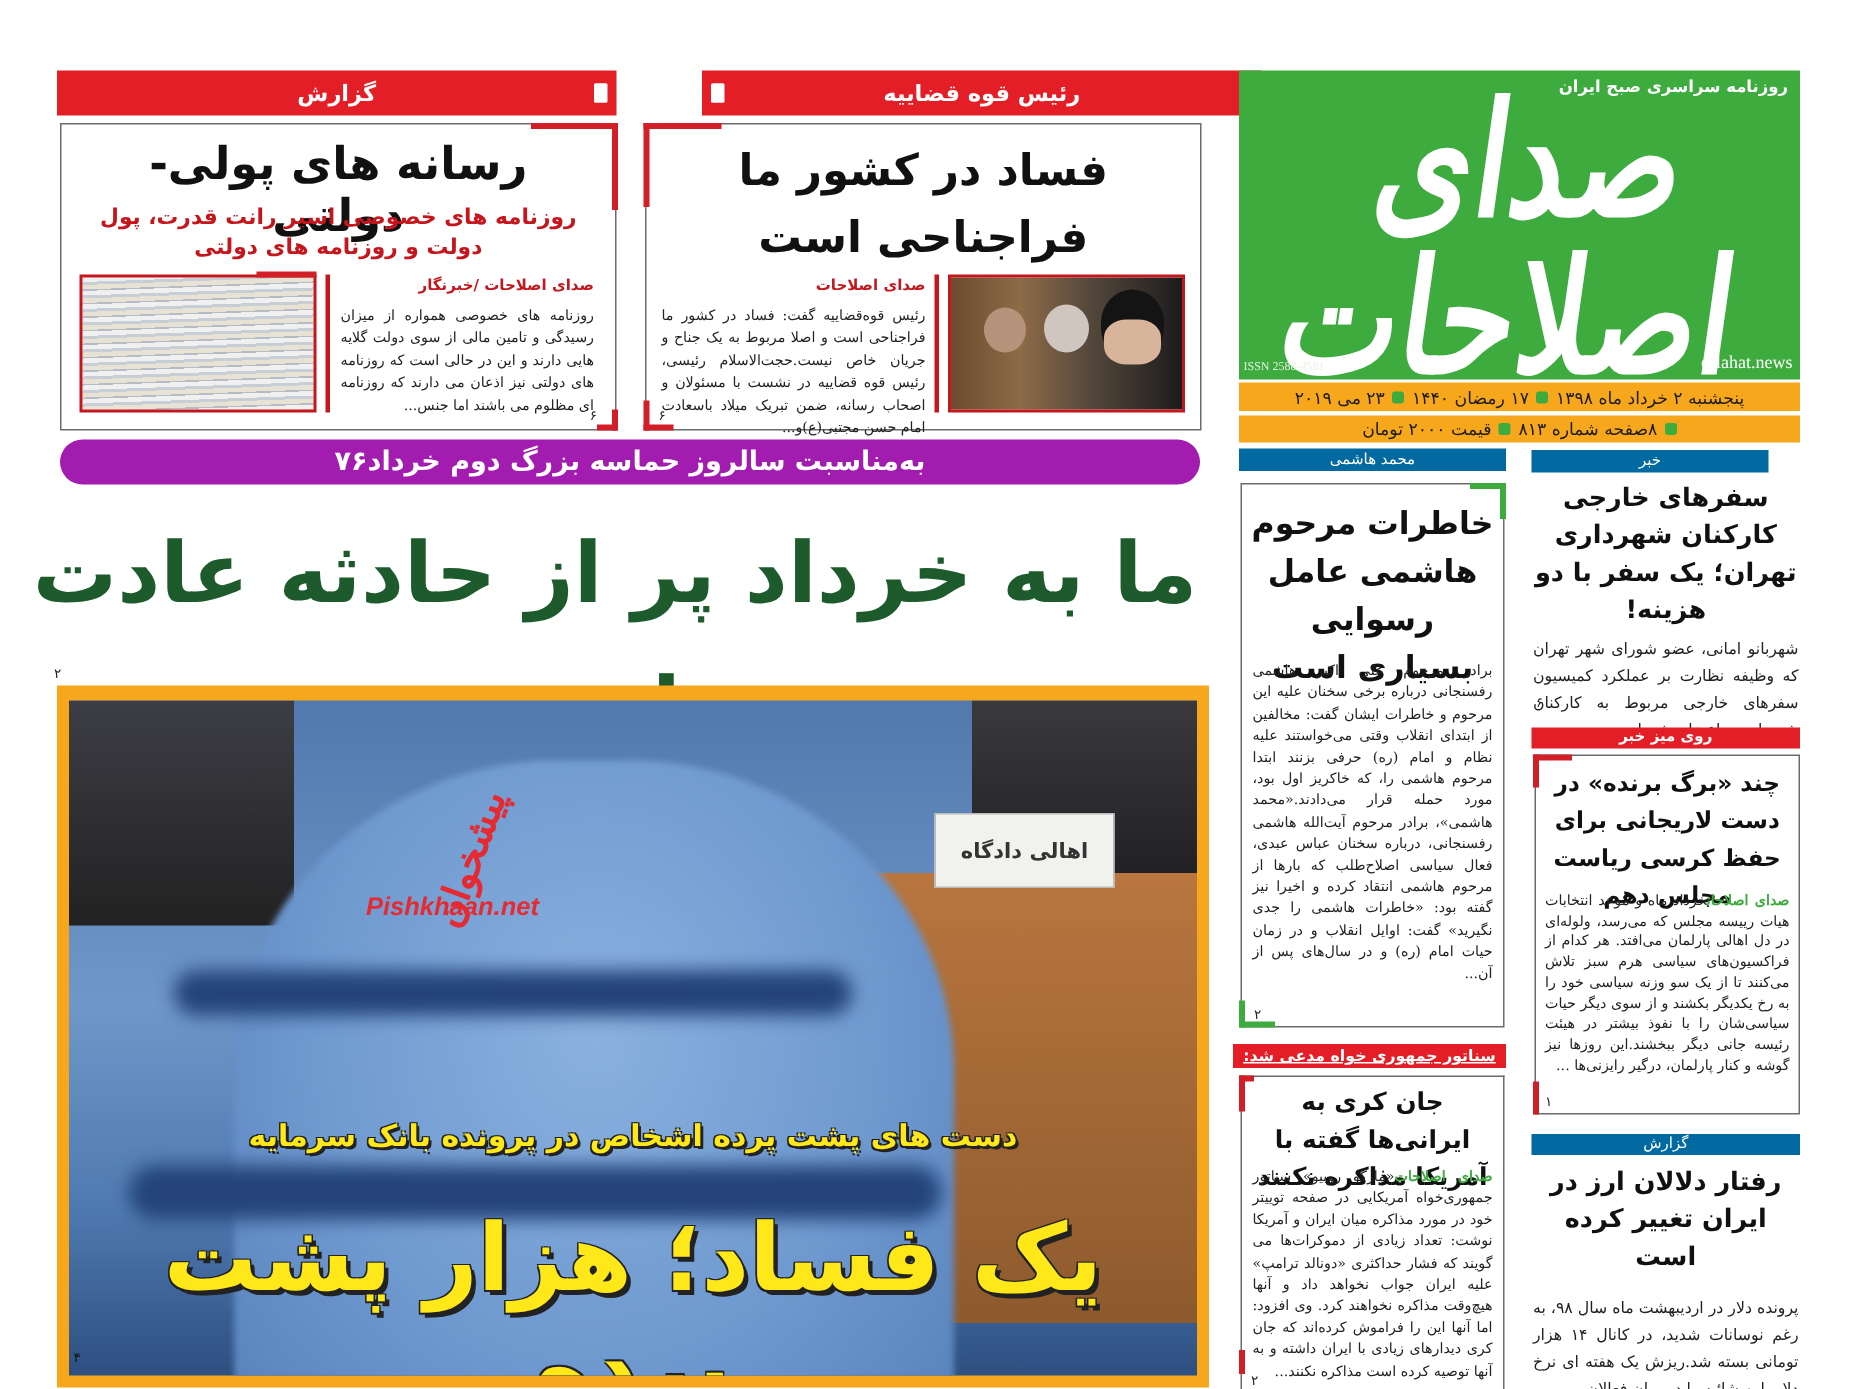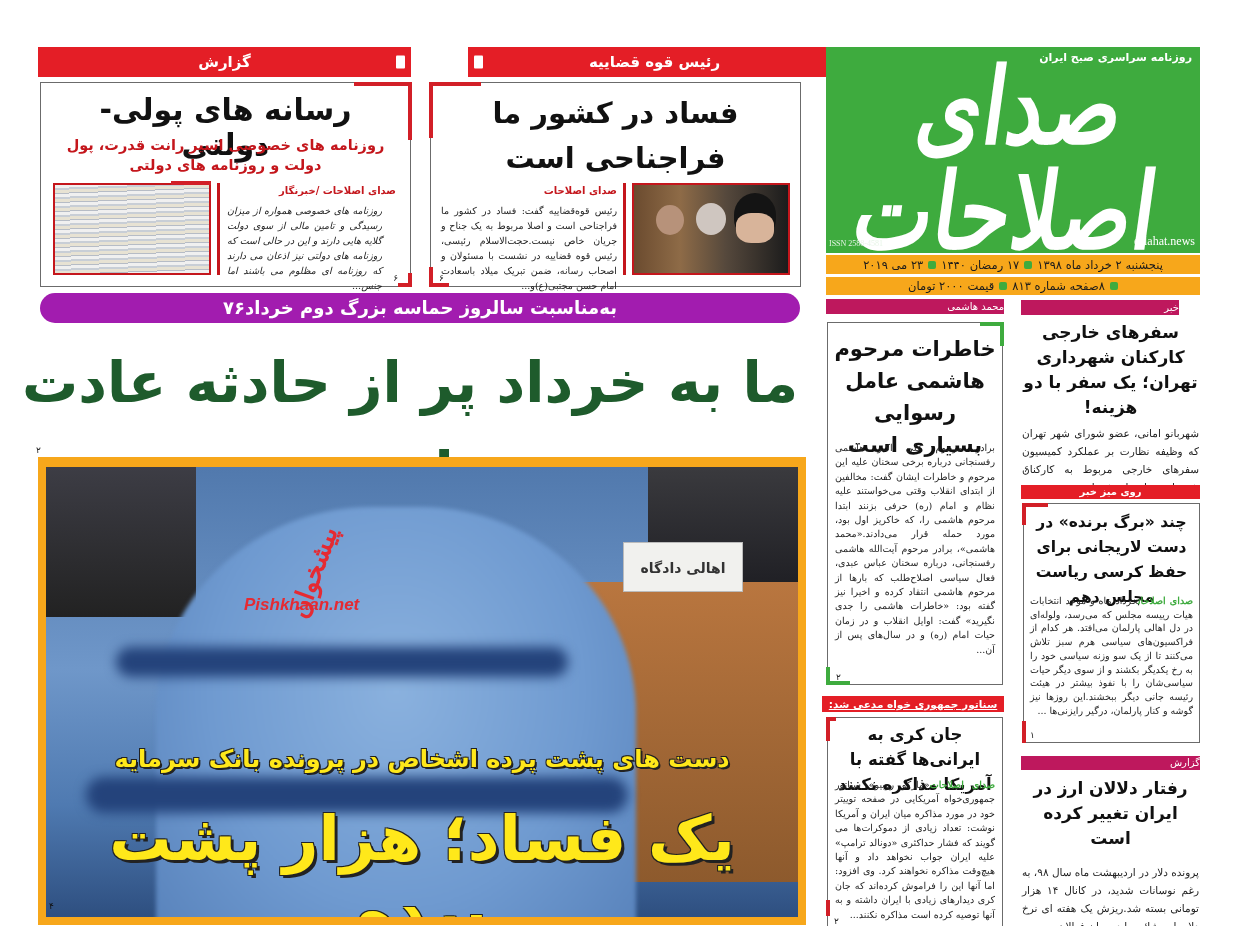--- a/index.html
+++ b/index.html
@@ -2,21 +2,21 @@
 <html><head>
 <meta charset="utf-8">
 <style>
   * { box-sizing: border-box; margin: 0; padding: 0; }
   html, body { width: 1248px; height: 926px; background: #ffffff; overflow: hidden; }
   body { position: relative; font-family: "DejaVu Sans", sans-serif; direction: rtl; color: #111; }
   .abs { position: absolute; }
 
   
   .red-bar { background: #e41e26; color: #fff; font-weight: bold; text-align: center; }
-  .green-bar { background: #be185d; color: #fff; text-align: right; }
+  .green-bar { background: #0369a1; color: #fff; text-align: center; }
   .bar-square { position: absolute; top: 50%; transform: translateY(-50%); width: 9px; height: 13px; background: #fff; border-radius: 1px; }
 
   
   .box { border: 1px solid #6b6b6b; background: #fff; }
   .corner-red-tr { position: absolute; border-top: 4px solid #d21f27; border-right: 4px solid #d21f27; }
   .corner-red-tl { position: absolute; border-top: 4px solid #d21f27; border-left: 4px solid #d21f27; }
   .corner-red-br { position: absolute; border-bottom: 4px solid #d21f27; border-right: 4px solid #d21f27; }
   .corner-red-bl { position: absolute; border-bottom: 4px solid #d21f27; border-left: 4px solid #d21f27; }
   .corner-green-tr { position: absolute; border-top: 4px solid #3eab3e; border-right: 4px solid #3eab3e; }
   .corner-green-bl { position: absolute; border-bottom: 4px solid #3eab3e; border-left: 4px solid #3eab3e; }
@@ -45,21 +45,21 @@
   #photo { position: absolute; left: 8px; top: 10px; right: 8px; bottom: 8px; overflow: hidden;
     background: linear-gradient(180deg, #5179ad 0%, #6f97c9 45%, #4f7ab1 75%, #2e4f80 100%); }
   .stripe { position: absolute; left: 40px; right: 200px; background: #24437b; filter: blur(6px); border-radius: 40px; }
   .desk { position: absolute; right: 0; top: 115px; width: 270px; height: 300px; background: linear-gradient(180deg,#b9763f,#8d5a2d); }
   .suit-l { position: absolute; left: 0; top: 0; width: 150px; height: 150px; background: linear-gradient(180deg,#3d3d45,#222); }
   .suit-r { position: absolute; right: 0; top: 0; width: 150px; height: 120px; background: linear-gradient(180deg,#3a3a3e,#1f1f24); }
   .nameplate { position: absolute; right: 55px; top: 75px; width: 120px; height: 50px; background: #f1f1ee; border: 1px solid #bbb; color: #333; font-weight: bold; font-size: 14px; text-align: center; line-height: 50px; }
   .prisoner { position: absolute; left: 110px; top: 40px; width: 480px; height: 460px; background: radial-gradient(ellipse at 50% 40%, #8ab1de 0%, #6f9ad0 55%, #557fb8 100%); border-radius: 45% 45% 0 0; filter: blur(2px); }
   .wm-fa { position: absolute; left: 220px; top: 90px; color: #e52a32; font-family: "DejaVu Serif", serif; font-size: 26px; font-weight: bold; transform: rotate(-70deg); }
   .wm-en { position: absolute; left: 198px; top: 128px; color: #e52a32; font-family: "Liberation Sans", sans-serif; font-style: italic; font-weight: bold; font-size: 17px; direction: ltr; }
-  .photo-sub { position: absolute; left: 0; right: 0; top: 278px; text-align: center; color: #ffe81a; font-weight: bold; font-size: 24px; text-shadow: 2px 2px 0 #222, -1px -1px 0 #222, 1px -1px 0 #222, -1px 1px 0 #222; }
+  .photo-sub { position: absolute; left: 0; right: 0; top: 278px; text-align: center; color: #ffe81a; font-weight: bold; font-size: 20px; text-shadow: 2px 2px 0 #222, -1px -1px 0 #222, 1px -1px 0 #222, -1px 1px 0 #222; }
   .photo-main { position: absolute; left: 0; right: 0; top: 335px; text-align: center; color: #ffe81a; font-weight: bold; font-size: 62px; text-shadow: 3px 3px 0 #222, -1px -1px 0 #222, 1px -1px 0 #222, -1px 1px 0 #222; }
 
   
   .col-text { font-family: "DejaVu Serif", serif; font-size: 10.5px; line-height: 18px; color: #222; text-align: justify; }
 </style>
 </head>
 <body>
 
 <div class="abs red-bar" style="left:38px;top:47px;width:373px;height:30px;line-height:30px;font-size:15px;">
   <span>گزارش</span>
@@ -68,21 +68,21 @@
 <div class="abs box" style="left:40px;top:82px;width:371px;height:205px;">
   <span class="corner-red-tr" style="right:-2px;top:-1px;width:58px;height:58px;"></span>
   <span class="corner-red-br" style="right:-2px;bottom:-1px;width:14px;height:14px;"></span>
   <div class="headline" style="position:absolute;left:10px;right:10px;top:10px;font-size:30px;">رسانه های پولی-  دولتی</div>
   <div style="position:absolute;left:20px;right:20px;top:52px;font-size:14.5px;font-weight:bold;color:#c4161c;text-align:center;line-height:20px;">روزنامه های خصوصی اسیر رانت قدرت، پول دولت و روزنامه های دولتی</div>
   <div style="position:absolute;left:12px;top:100px;width:158px;height:92px;border:2px solid #c4161c;background:repeating-linear-gradient(178deg,#f0f0f0 0 3px,#c8ced6 3px 5px,#e7e2d3 5px 8px,#b6bcc6 8px 9px);">
     <span class="corner-red-tr" style="right:-2px;top:-4px;width:40px;height:6px;border-right:none;"></span>
   </div>
   <div style="position:absolute;left:176px;top:100px;width:3px;height:92px;background:#c4161c;"></div>
   <div class="source-red" style="position:absolute;right:14px;top:102px;">صدای اصلاحات /خبرنگار</div>
-  <div class="body-text" style="position:absolute;left:186px;right:28px;top:120px;font-style:italic;">روزنامه های خصوصی همواره از میزان رسیدگی و تامین مالی از سوی دولت گلایه هایی دارند و این در حالی است که روزنامه های دولتی نیز اذعان می دارند که روزنامه ای مظلوم می باشند اما جنس...</div>
+  <div class="body-text" style="position:absolute;left:186px;right:14px;top:120px;">روزنامه های خصوصی همواره از میزان رسیدگی و تامین مالی از سوی دولت گلایه هایی دارند و این در حالی است که روزنامه های دولتی نیز اذعان می دارند که روزنامه ای مظلوم می باشند اما جنس...</div>
   <div class="page-num" style="position:absolute;right:12px;bottom:3px;">۶</div>
 </div>
 
 <div class="abs red-bar" style="left:428px;top:47px;width:373px;height:30px;line-height:30px;font-size:15px;margin-left:40px;">
   <span>رئیس قوه قضاییه</span>
   <span class="bar-square" style="right:358px;"></span>
 </div>
 <div class="abs box" style="left:430px;top:82px;width:371px;height:205px;">
   <span class="corner-red-tl" style="left:-2px;top:-1px;width:52px;height:56px;"></span>
   <span class="corner-red-bl" style="left:-2px;bottom:-1px;width:20px;height:20px;"></span>

